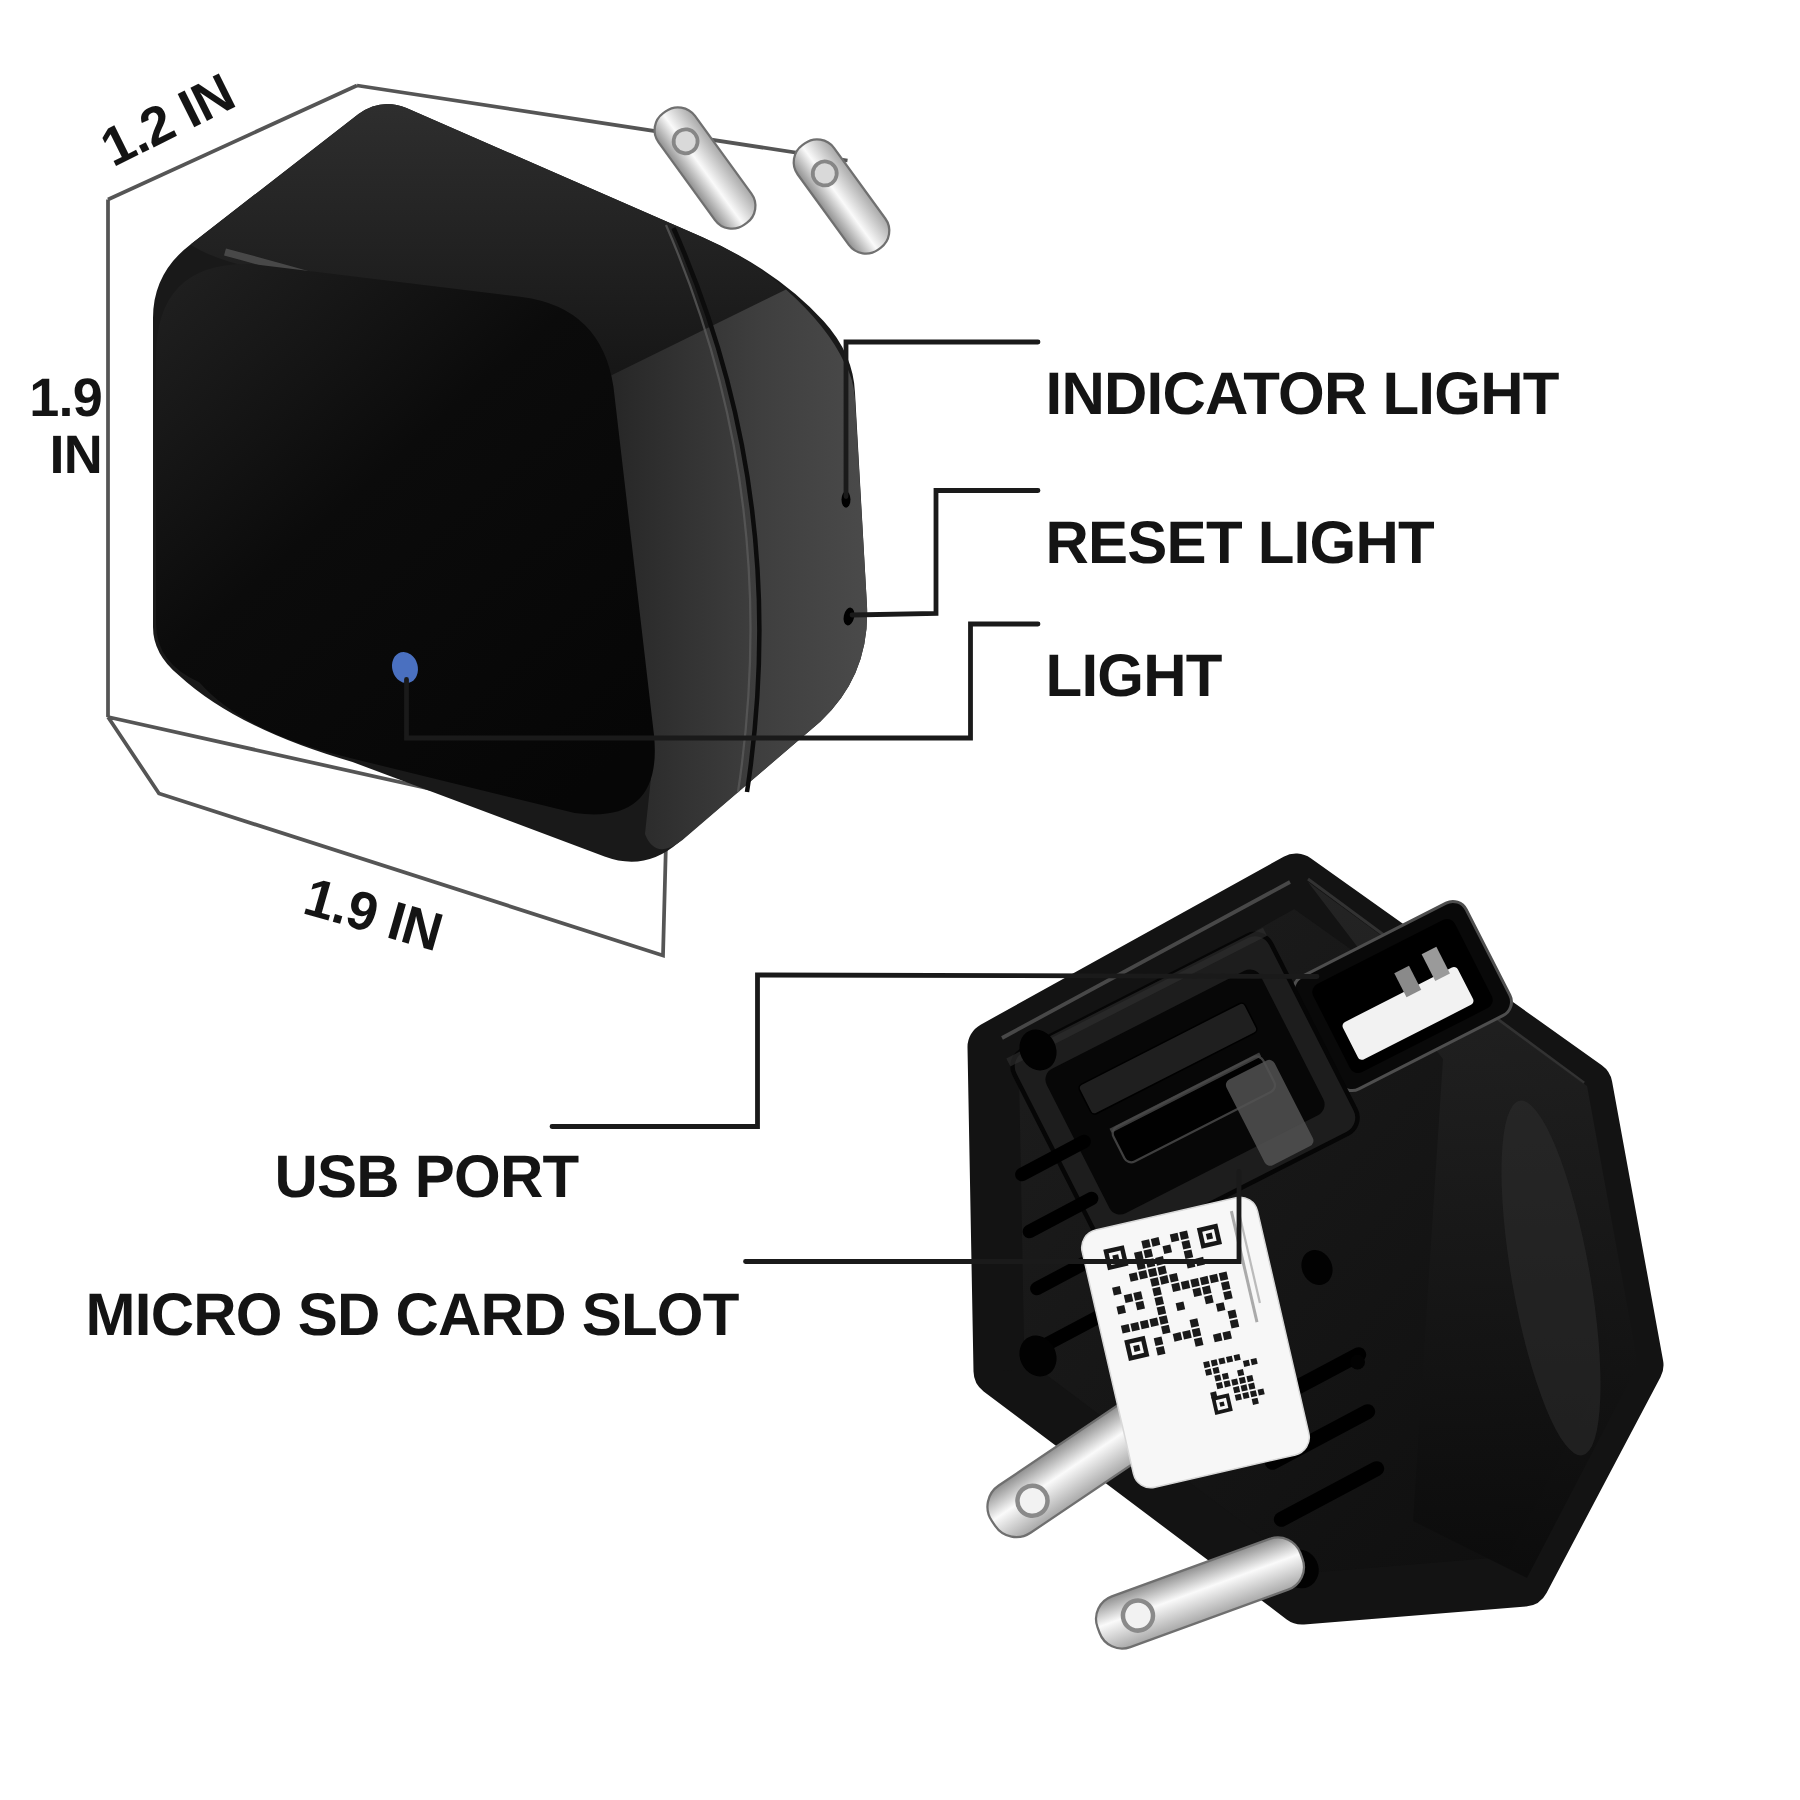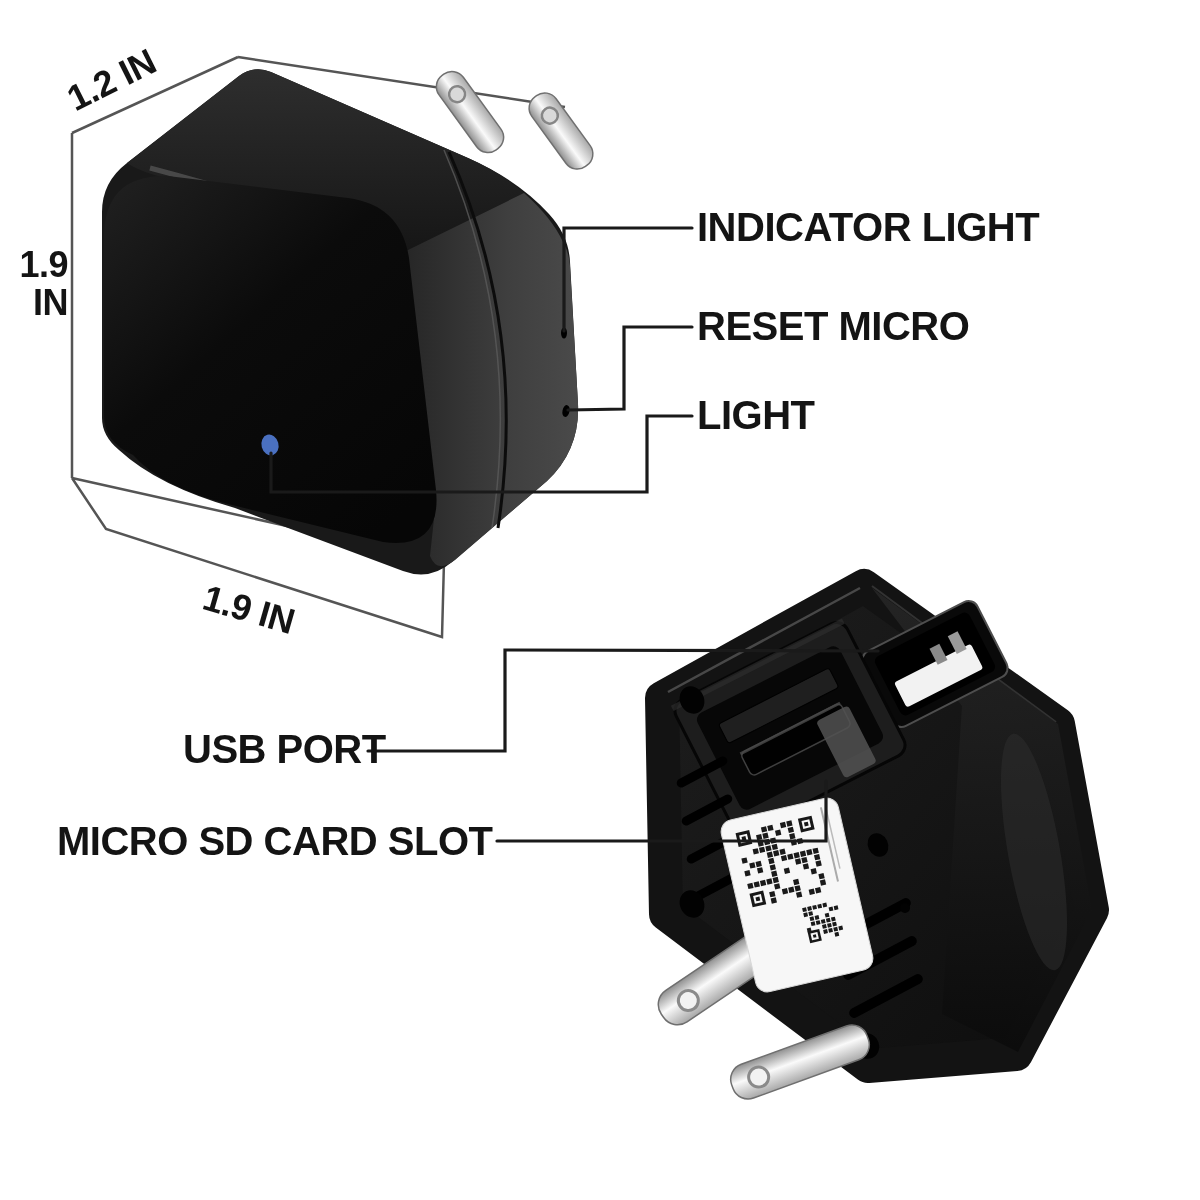--- a/index.html
+++ b/index.html
@@ -15,20 +15,21 @@
     position:absolute;
     font-weight:700;
     color:#141414;
     white-space:nowrap;
     user-select:none;
   }
   .callout{
     font-size:40px;
     letter-spacing:-0.5px;
     line-height:42px;
+    margin-top:36px;
   }
   .dim{
     font-size:36px;
     letter-spacing:-0.5px;
     line-height:38px;
   }
   .dim-rot-left{transform:rotate(-26.5deg);transform-origin:0 50%;}
   .dim-rot-right{transform:rotate(16deg);transform-origin:0 50%;}
   .dim-stack{text-align:right;width:66px;white-space:normal;}
 </style>
@@ -308,21 +309,21 @@
 
 <div class="label dim dim-stack" style="left:2px;top:246px;">
   <div>1.9</div>
   <div>IN</div>
 </div>
 
 <div class="label dim dim-rot-right" style="left:204px;top:578px;">1.9 IN</div>
 
 <div class="label callout" style="left:697px;top:206px;">INDICATOR LIGHT</div>
 
-<div class="label callout" style="left:697px;top:305px;">RESET MICRO</div>
+<div class="label callout" style="left:697px;top:305px;">RESET LIGHT</div>
 
 <div class="label callout" style="left:697px;top:394px;">LIGHT</div>
 
 <div class="label callout" style="left:57px;top:820px;">MICRO SD CARD SLOT</div>
 
 <div class="label callout" style="left:183px;top:728px;">USB PORT</div>
 
 </div>
 
 </body></html>

